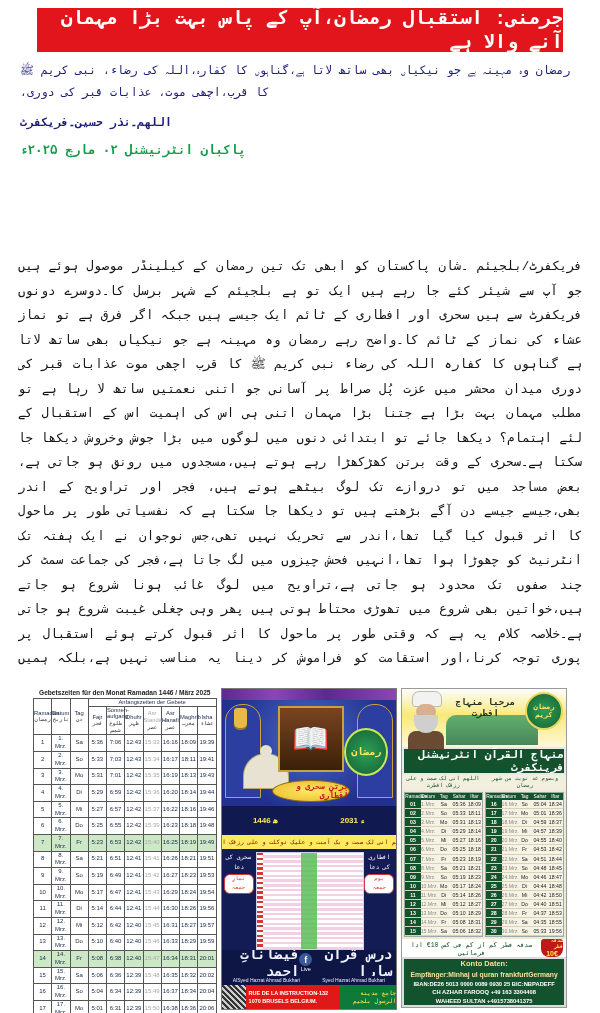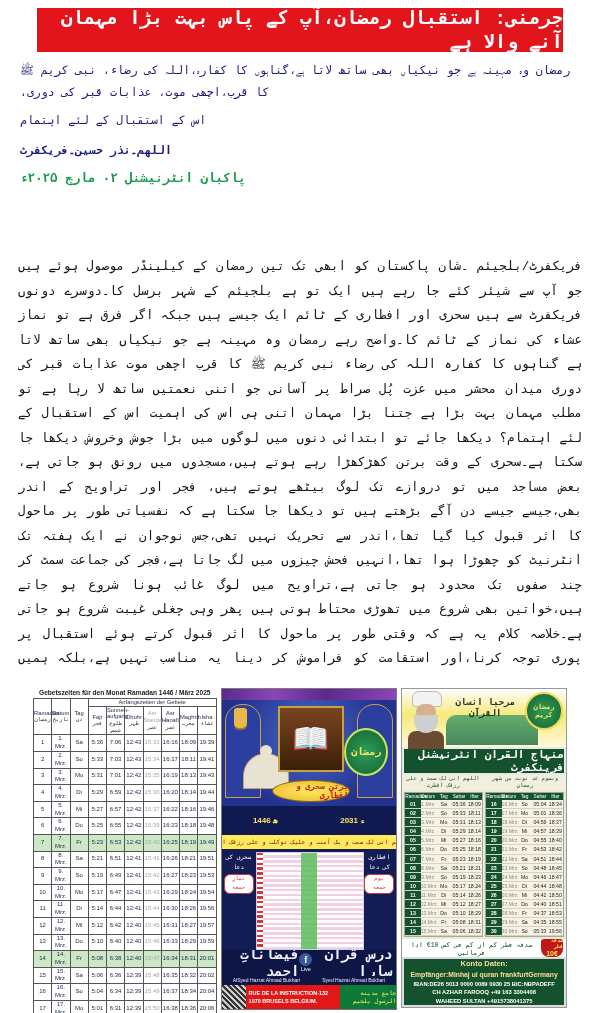--- a/index.html
+++ b/index.html
@@ -101,21 +101,20 @@
 </style>
 </head>
 <body>
 
 <div class="banner urdu">
   <span>جرمنی:  استقبال رمضان،آپ کے پاس بہت بڑا مہمان آنے والا ہے</span>
 </div>
 
 <div class="intro urdu">
   <div class="line">رمضان وہ مہینہ ہے جو نیکیاں بھی ساتھ لاتا ہے،گناہوں کا کفارہ،اللہ کی رضاء، نبی کریم ﷺ کا قرب،اچھی موت، عذابات قبر کی دوری،</div>
-  <div class="line">اس کے استقبال کے لئے اہتمام</div>
   <div class="report">اللهم۔نذر حسین۔فریکفرٹ</div>
   <div class="dateline">پاکبان انٹرنیشنل ۰۲ مارچ ۲۰۲۵ء</div>
 </div>
 
 <div class="article urdu">فریکفرٹ/بلجیئم ۔شان پاکستان کو ابھی تک تین رمضان کے کیلینڈر موصول ہوئے ہیں جو آپ سے شیئر کئے جا رہے ہیں ایک تو ہے بلجیئم کے شہر برسل کا۔دوسرے دونوں فریکفرٹ سے ہیں سحری اور افطاری کے ٹائم ایک جیسے ہیں جبکہ اگر فرق ہے تو نماز عشاء کی نماز کے ٹائم کا۔واضح رہے رمضان وہ مہینہ ہے جو نیکیاں بھی ساتھ لاتا ہے گناہوں کا کفارہ اللہ کی رضاء نبی کریم ﷺ کا قرب اچھی موت عذابات قبر کی دوری میدان محشر میں عزت پُل صراط پر آسانی جو اتنی نعمتیں ساتھ لا رہا ہے تو مطلب مہمان بہت بڑا ہے جتنا بڑا مہمان اتنی ہی اس کی اہمیت اس کے استقبال کے لئے اہتمام؟ دیکھا جائے تو ابتدائی دنوں میں لوگوں میں بڑا جوش وخروش دیکھا جا سکتا ہے۔سحری کے وقت برتن کھڑکھڑا رہے ہوتے ہیں،مسجدوں میں رونق ہو جاتی ہے، بعض مساجد میں تو دروازے تک لوگ بیٹھے ہوتے ہیں، فجر اور تراویح کے اندر بھی،جیسے جیسے دن آگے بڑھتے ہیں تو دیکھا جا سکتا ہے کہ نفسیاتی طور پر ماحول کا اثر قبول کیا گیا تھا،اندر سے تحریک نہیں تھی،جس نوجوان نے ایک ہفتہ تک انٹرنیٹ کو چھوڑا ہوا تھا،انہیں فحش چیزوں میں لگ جاتا ہے،فجر کی جماعت سمٹ کر چند صفوں تک محدود ہو جاتی ہے،تراویح میں لوگ غائب ہونا شروع ہو جاتے ہیں،خواتین بھی شروع میں تھوڑی محتاط ہوتی ہیں پھر وہی چغلی غیبت شروع ہو جاتی ہے۔خلاصہ کلام یہ ہے کہ وقتی طور پر ماحول کا اثر قبول کرتے ہوئے استقبال پر پوری توجہ کرنا،اور استقامت کو فراموش کر دینا یہ مناسب نہیں ہے،بلکہ ہمیں پورے تیس دن کے لئے لائحہ عمل تیار کرنا چاہیئے ۔رمضان کے مہینہ میں اللہ تعالی مومن کا رزق بڑھا دیتا ہے،دیکھا جاتا ہے بہت ساری ایسی نعمتیں جو انسان نے سارا سال نہیں کھائی ہوتیں،اللہ تعالی اس مہینہ میں اپنے بندوں کو عطا فرماتا ہے۔جس نے یقیناً اس مہینے کی قدر کر لی،ان شاءاللہ وہ اپنے تمام صغیرہ،کبیرہ،ظاہری،باطنی،گناہ جو جان بوجھ کر کئے یا غلطی سے سرزد ہوئے،اگر وہ حکمت کے ساتھ اس مہینے کی قدر کر لے تو اللہ تبارک وتعالی اسے تمام گناہوں سے پاکی اور نجات عطا فرما دیتا ہے ۔</div>
 
 <div class="collage">
 
   <div class="gt">
     <div class="gt-title">Gebetszeiten für den Monat Ramadan 1446 / März 2025</div>
@@ -397,21 +396,21 @@
 
   <div class="rp">
     <div class="rp-art">
       <div class="rp-avatar">
         <div class="rp-body"></div>
         <div class="rp-cap"></div>
         <div class="rp-face"></div>
         <div class="rp-beard"></div>
       </div>
       <div class="rp-mosque"></div>
-      <div class="rp-callig urdu">مرحبا انسان القرآن</div>
+      <div class="rp-callig urdu">مرحبا منہاج افطرت</div>
       <div class="rp-roundel urdu">رمضان کریم</div>
     </div>
     <div class="rp-banner urdu">منہاج القرآن انٹرنیشنل فرینکفرٹ</div>
     <div class="rp-duas">
       <div class="urdu">اللهم انی لک صمت و علی رزقک افطرت</div>
       <div class="urdu">وبصوم غد نویت من شهر رمضان</div>
     </div>
     <div class="rp-table">
       <div class="rp-col">
           <table>

